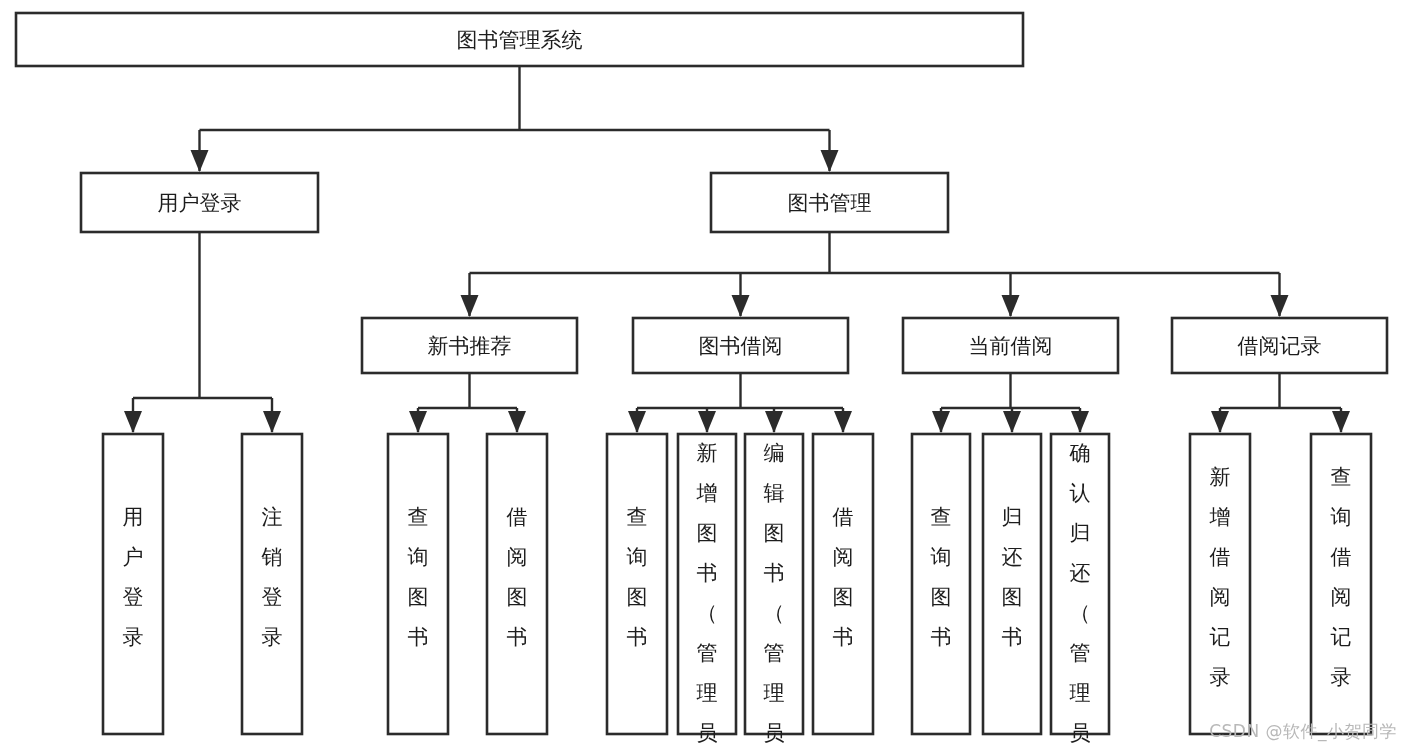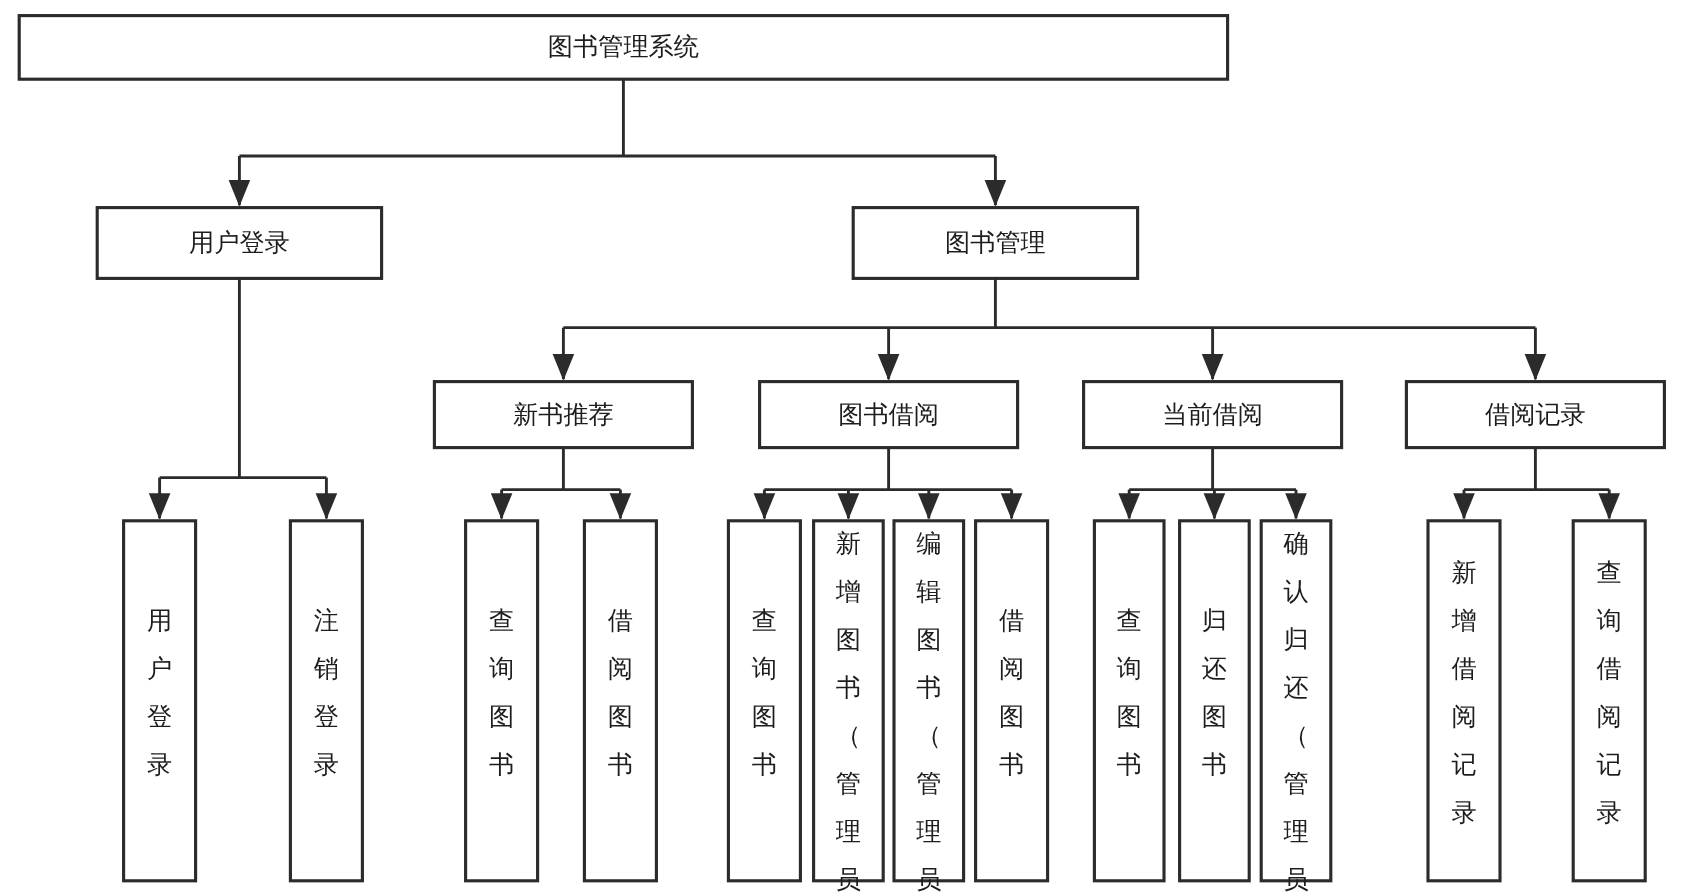--- a/index.html
+++ b/index.html
@@ -205,13 +205,14 @@
         <g>
           <rect x="1190" y="434" width="60" height="300" class="node-rect"></rect>
           <text x="1220" y="484" class="node-label-v"><tspan x="1220" dy="0">新</tspan><tspan x="1220" dy="40">增</tspan><tspan x="1220" dy="40">借</tspan><tspan x="1220" dy="40">阅</tspan><tspan x="1220" dy="40">记</tspan><tspan x="1220" dy="40">录</tspan></text>
         </g>
         <g>
           <rect x="1311" y="434" width="60" height="300" class="node-rect"></rect>
           <text x="1341" y="484" class="node-label-v"><tspan x="1341" dy="0">查</tspan><tspan x="1341" dy="40">询</tspan><tspan x="1341" dy="40">借</tspan><tspan x="1341" dy="40">阅</tspan><tspan x="1341" dy="40">记</tspan><tspan x="1341" dy="40">录</tspan></text>
         </g>
       </g>
   </svg>
+  <div class="watermark">CSDN @软件_小贺同学</div>
 </div>
 
 </body></html>

